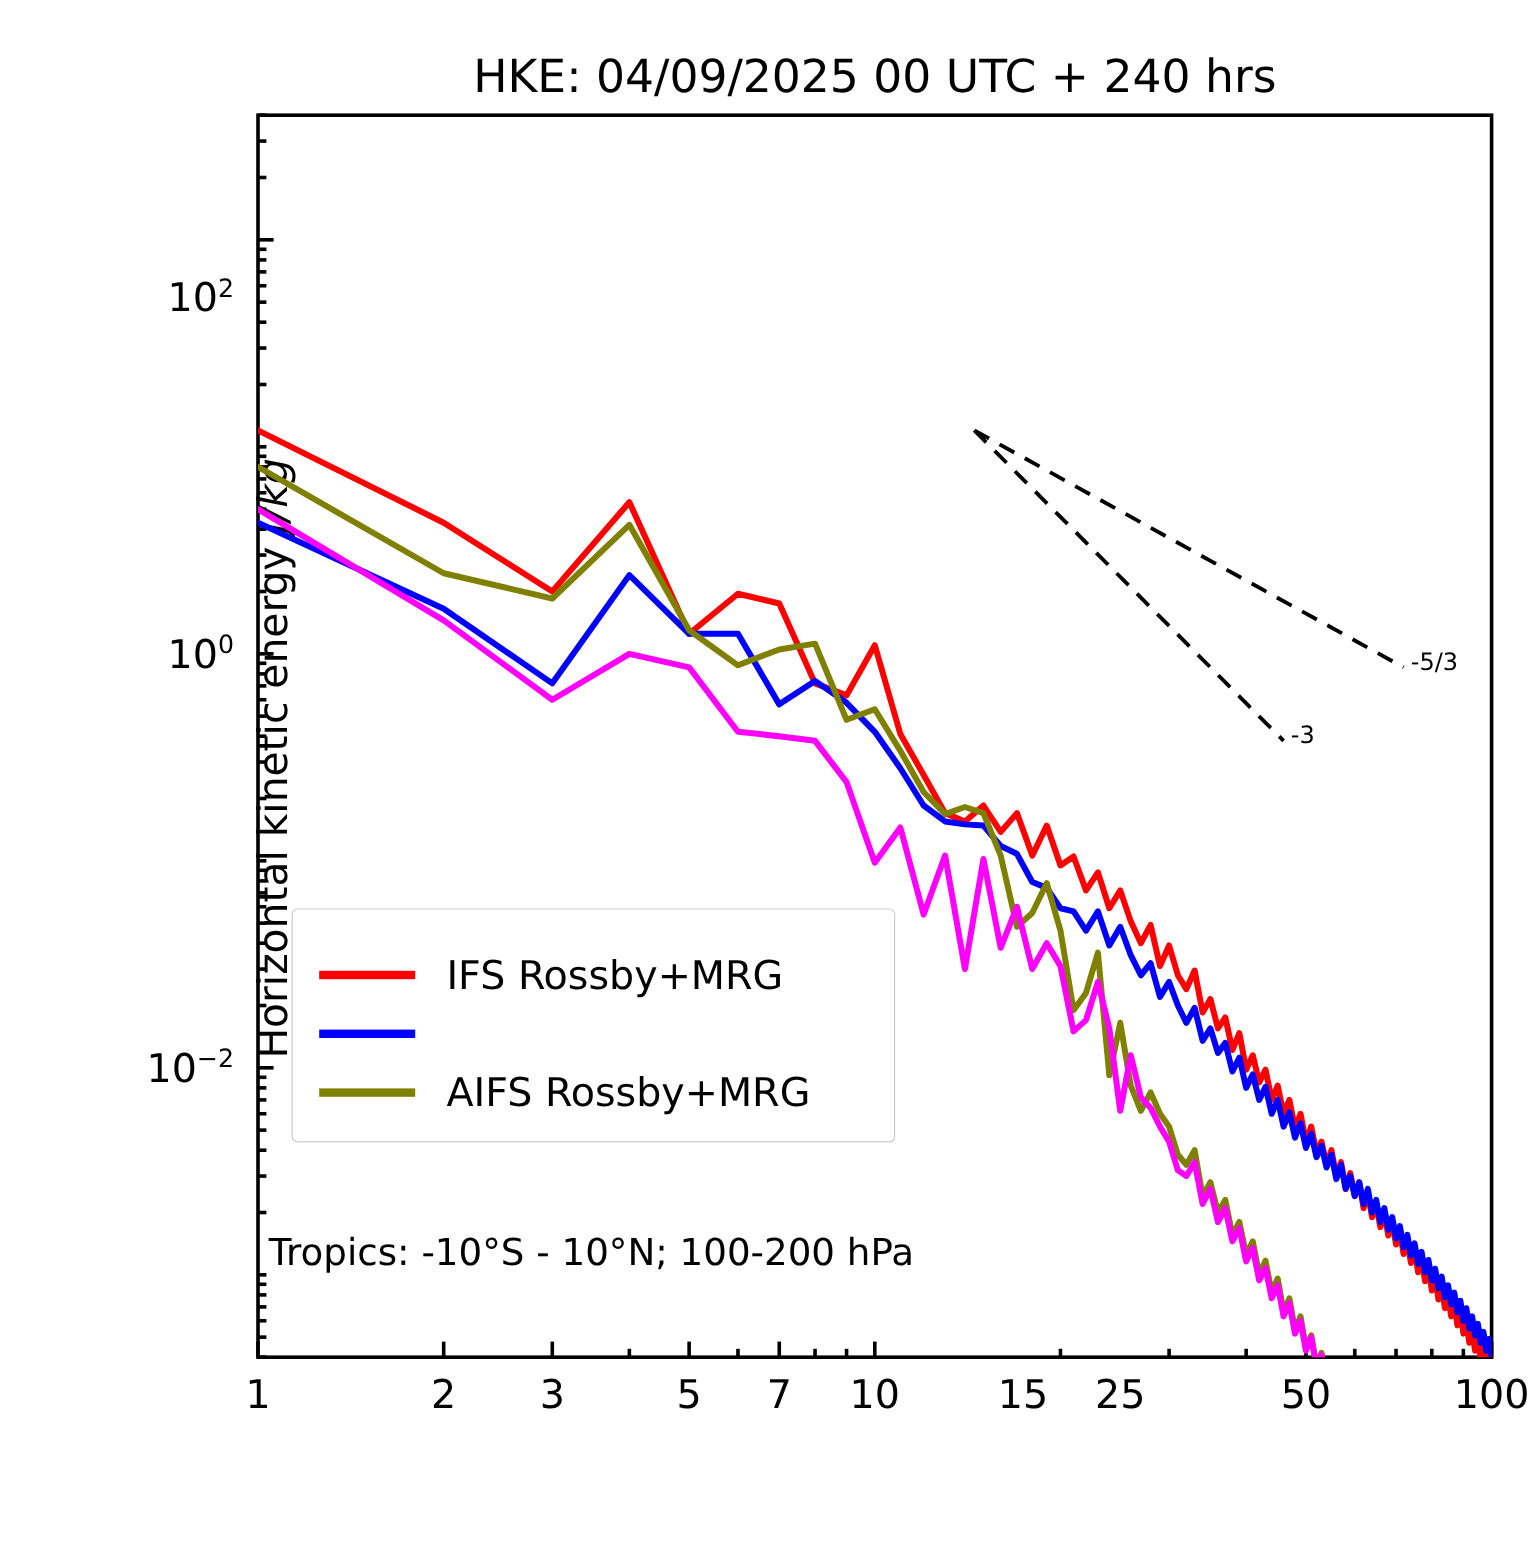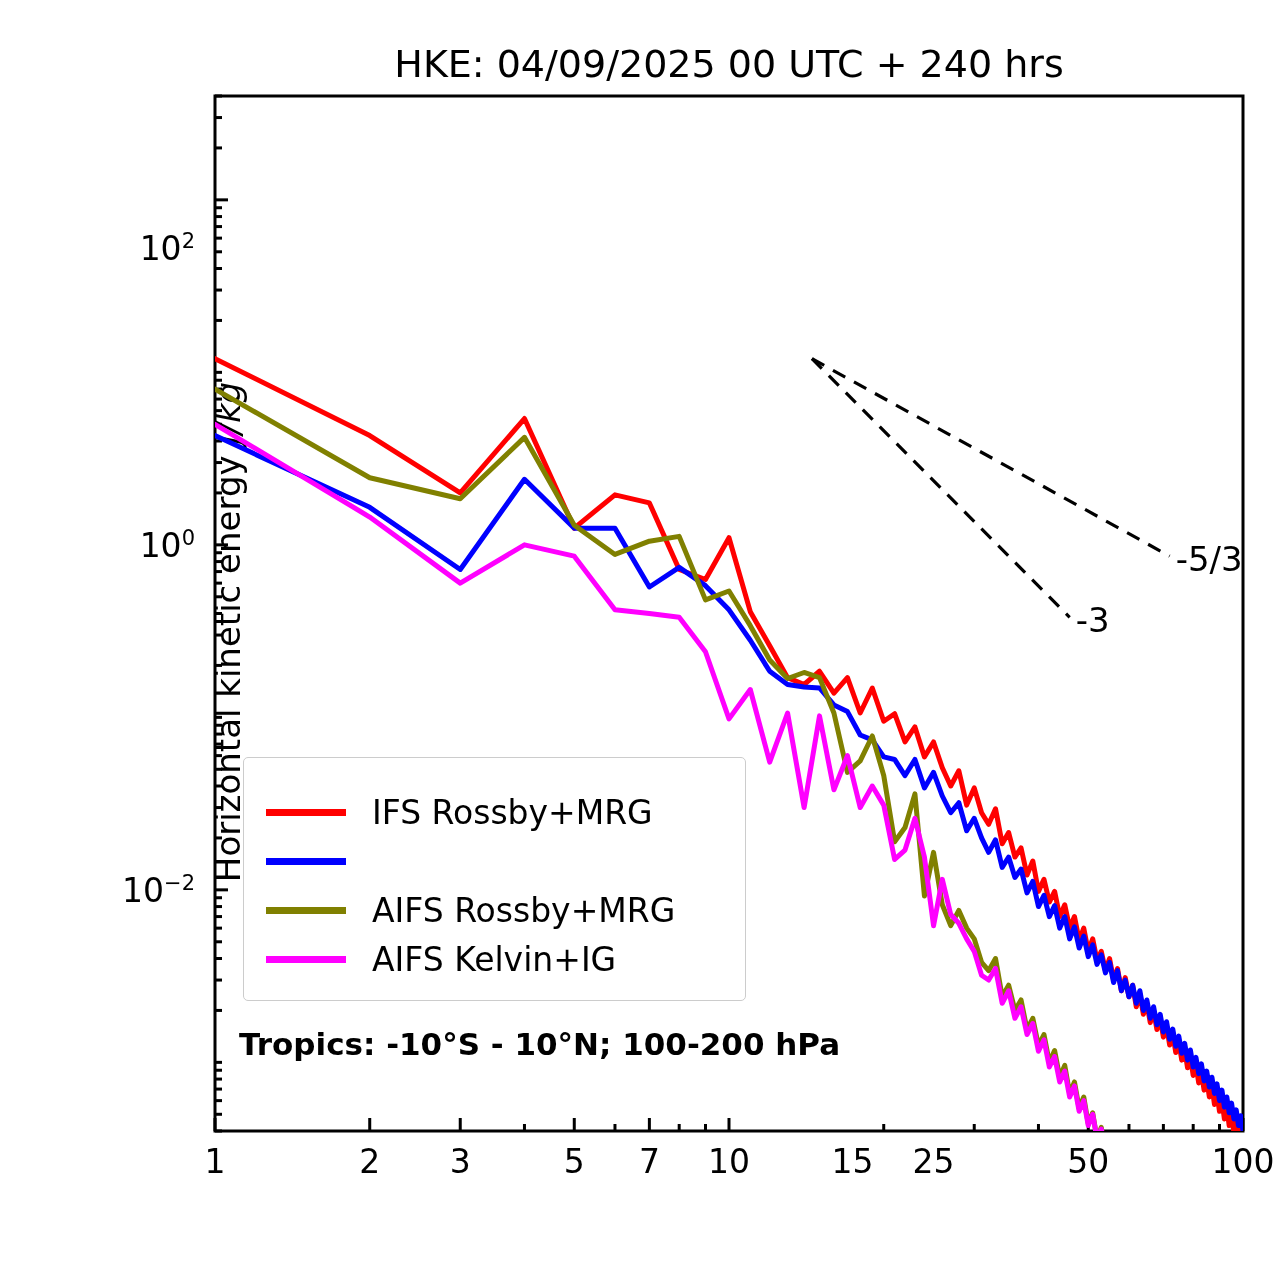--- a/index.html
+++ b/index.html
@@ -67,21 +67,21 @@
     transform: translate(-100%, -50%);
     white-space: nowrap;
     text-align: right;
   }
   .ytick-label sup {
     font-size: 21px;
     vertical-align: super;
   }
   .slope-label {
     position: absolute;
-    font-size: 34px;
+    font-size: 20px;
     color: #000;
     white-space: nowrap;
   }
   .annot {
     position: absolute;
     font-size: 31px;
     color: #000;
     white-space: nowrap;
   }
   #legend {
@@ -248,21 +248,17 @@
         <span class="legend-swatch" style="background: rgb(255, 0, 0);"></span>
         <span class="legend-text">IFS Rossby+MRG</span>
       </div>
       <div class="legend-row">
         <span class="legend-swatch" style="background: rgb(0, 0, 255);"></span>
       </div>
       <div class="legend-row">
         <span class="legend-swatch" style="background: rgb(128, 128, 0);"></span>
         <span class="legend-text">AIFS Rossby+MRG</span>
       </div>
-      <div class="legend-row">
-        <span class="legend-swatch" style="background: rgb(255, 0, 255);"></span>
-        <span class="legend-text">AIFS Kelvin+IG</span>
-      </div>
-    </div>
-
-  <div class="annot" style="left:239px; top:1026px;font-weight:bold;">Tropics: -10°S - 10°N; 100-200 hPa</div>
+    </div>
+
+  <div class="annot" style="left:224px; top:1026px;">Tropics: -10°S - 10°N; 100-200 hPa</div>
 
 </div>
 
 </body></html>

